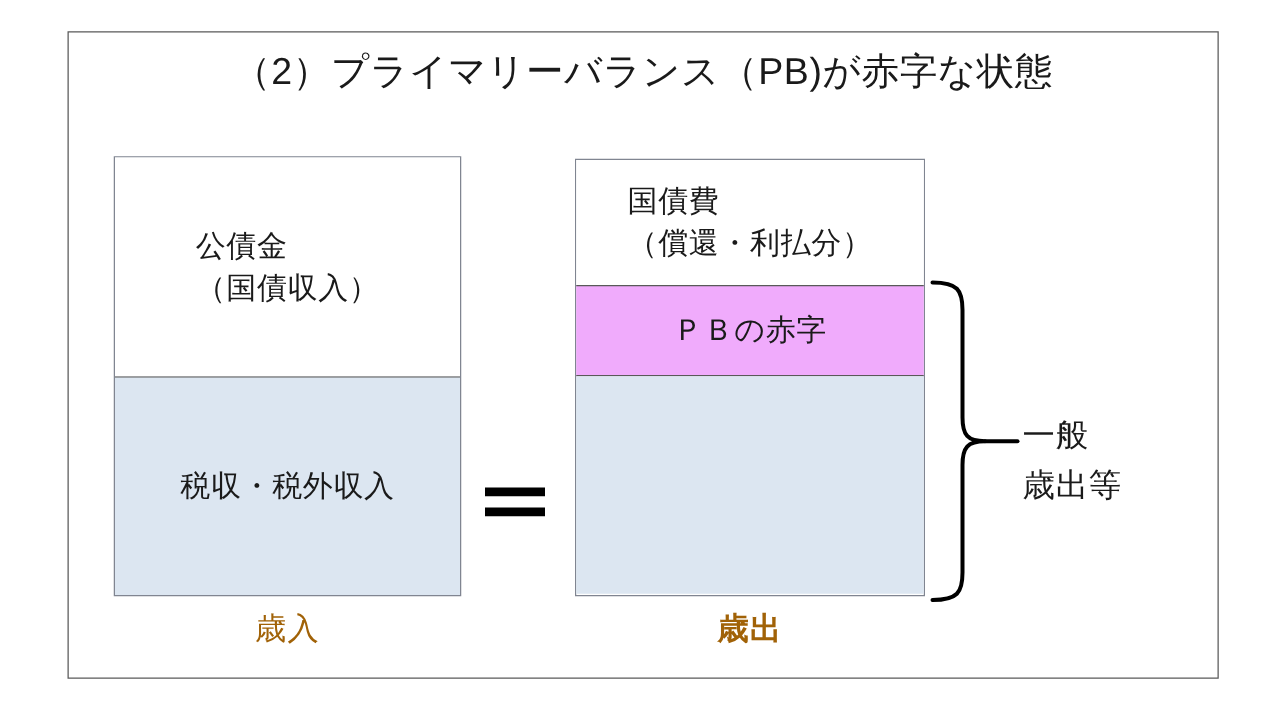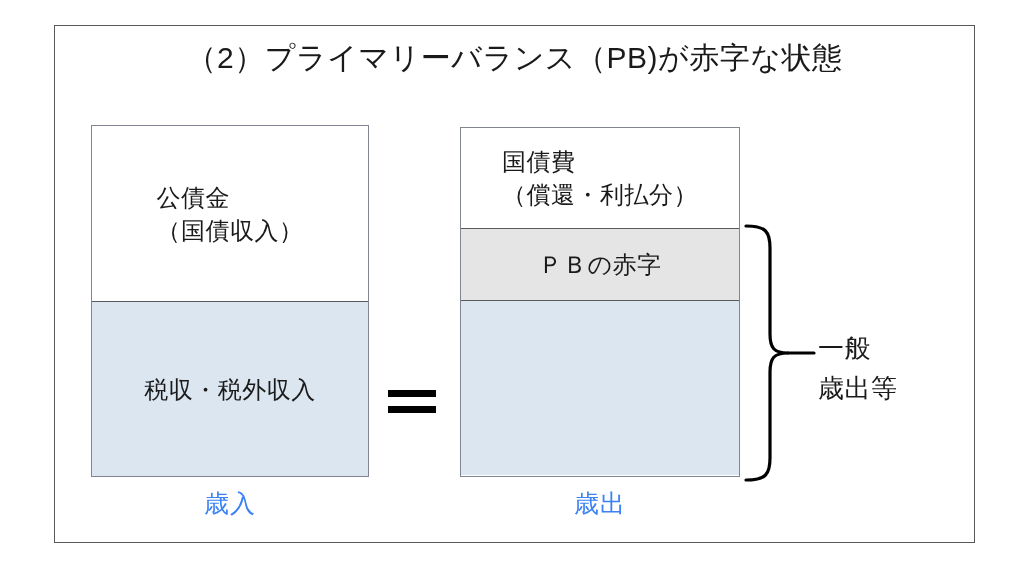--- a/index.html
+++ b/index.html
@@ -96,21 +96,21 @@
   }
   
   #seg-debt-service {
     top: 0;
     height: 100px;
     background: #ffffff;
   }
   #seg-pb-deficit {
     top: 100px;
     height: 73px;
-    background: #e5e5e5;
+    background: #f0abfc;
     border-top: 1.5px solid #595959;
     border-bottom: 1.5px solid #595959;
   }
   #seg-general-spending {
     top: 173px;
     height: 174px;
     background: #dce6f1;
   }
   
   #equals {
@@ -149,32 +149,33 @@
     white-space: pre-line;
     color: #1a1a1a;
     letter-spacing: 0.5px;
   }
   
   .caption {
     position: absolute;
     text-align: center;
     font-size: 25px;
     line-height: 34px;
-    color: #3b82f6;
+    color: #a16207;
     letter-spacing: 1px;
   }
   #caption-revenue {
     left: 91px;
     top: 486px;
     width: 278px;
   }
   #caption-expenditure {
     left: 460px;
     top: 486px;
     width: 280px;
+    font-weight: bold;
   }
 </style>
 </head>
 <body>
 
 <div id="slide">
 
   <div id="frame"></div>
 
   <div id="title">（2）プライマリーバランス（PB)が赤字な状態</div>

